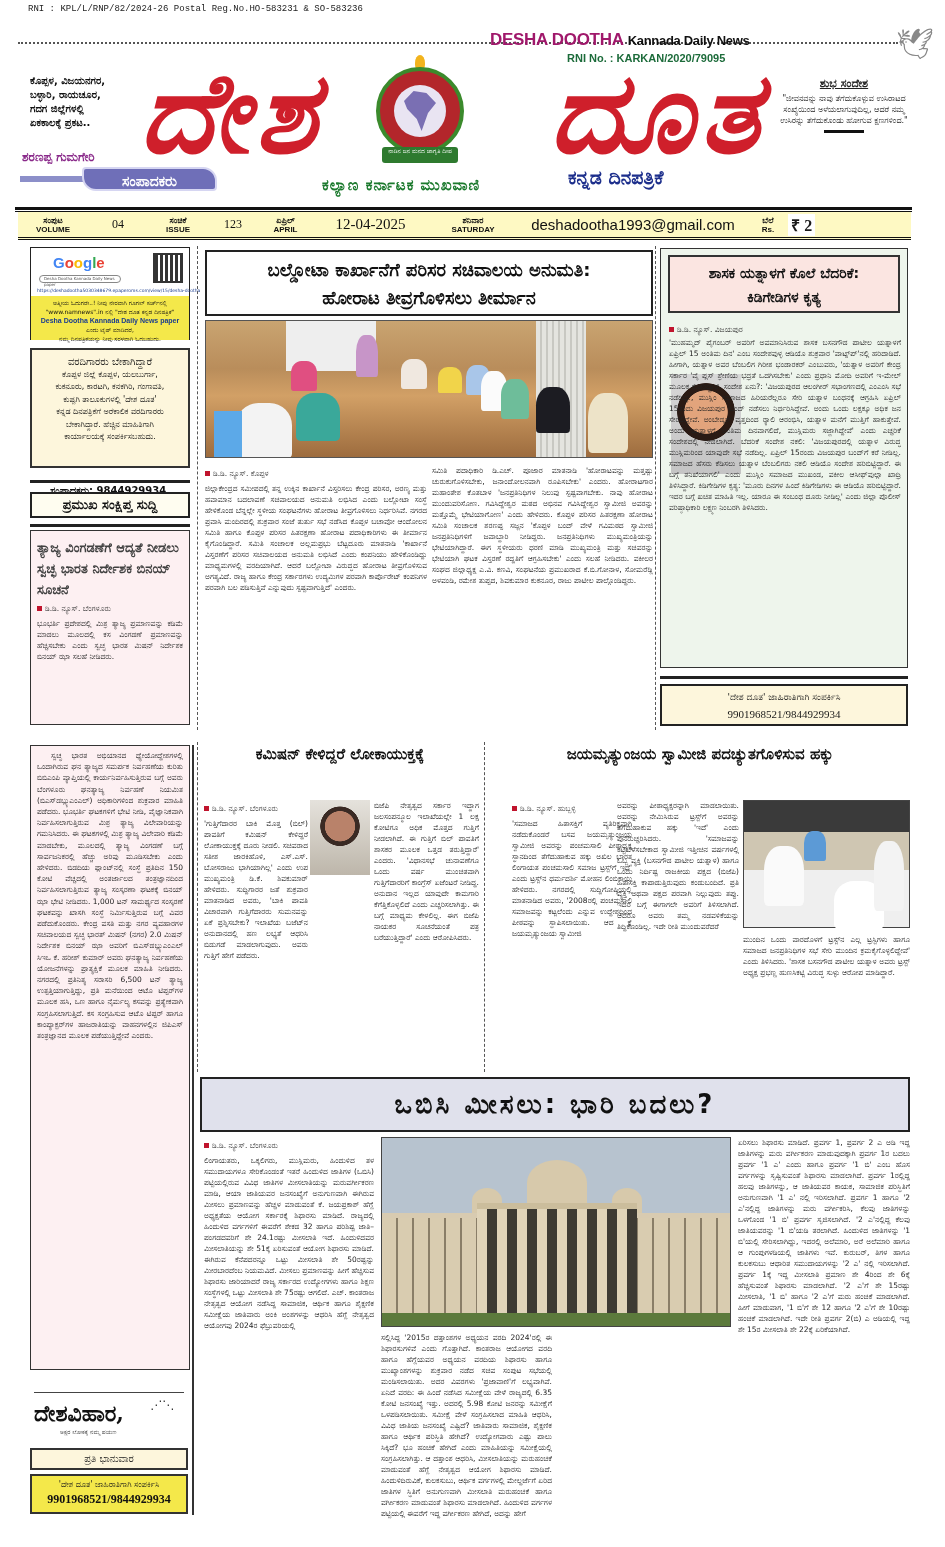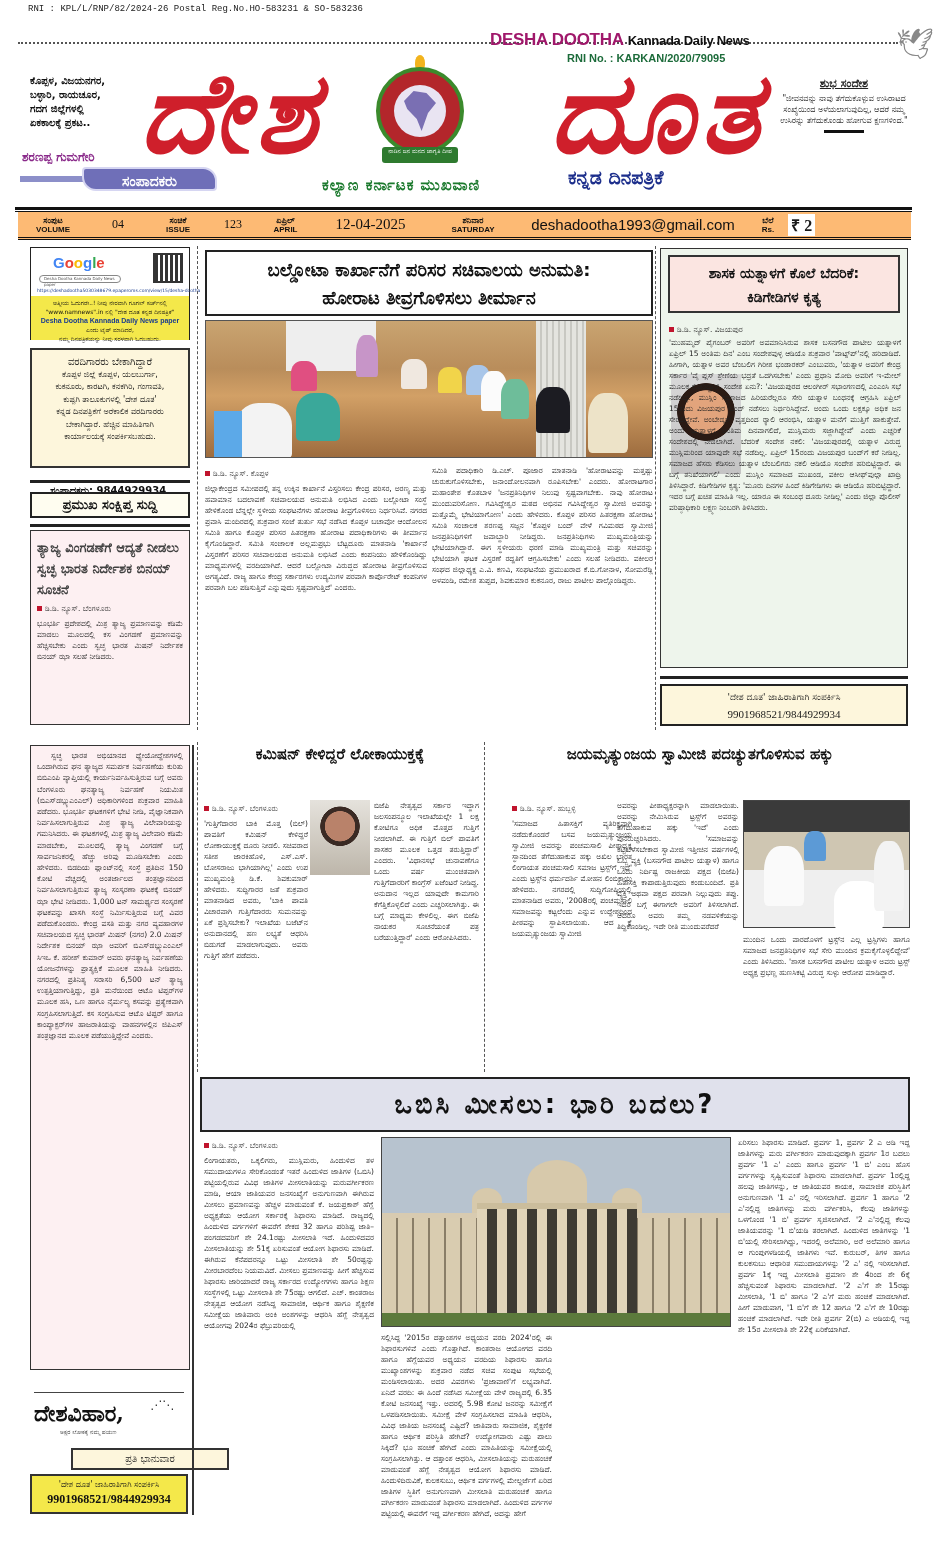--- a/index.html
+++ b/index.html
@@ -24,21 +24,21 @@
   .emblem .inner { position: absolute; left: 24px; top: 30px; width: 52px; height: 52px; border-radius: 50%; background: #e9e4f2; }
   .emblem .map { position: absolute; left: 34px; top: 36px; width: 32px; height: 40px; background: #7a6fb3; clip-path: polygon(30% 0,70% 5%,100% 30%,75% 55%,55% 100%,40% 70%,10% 45%,0 25%); }
   .emblem .flame { position: absolute; left: 45px; top: 0; width: 10px; height: 16px; background: #f2b31c; border-radius: 50% 50% 40% 40%; }
   .emblem .ribbon { position: absolute; left: 12px; top: 92px; width: 76px; height: 16px; background: #2e7a2f; color: #fff; font-size: 6px; text-align: center; line-height: 8px; border-radius: 3px; }
   .tagline { left: 322px; top: 176px; font-size: 15px; font-weight: bold; color: #1c7a2e; letter-spacing: 1px; }
   .kd { left: 568px; top: 166px; font-size: 19px; font-weight: bold; color: #1d2f8c; }
   .shubha { left: 780px; top: 78px; width: 128px; text-align: center; font-size: 8px; line-height: 11px; color: #222; }
   .shubha .t { font-size: 11px; font-weight: bold; text-decoration: underline; margin-bottom: 4px; display: block; }
   .shubha .end { display: block; margin: 4px auto 0; width: 40px; height: 3px; background: #111; position: relative; }
   .rule2 { left: 15px; top: 207px; width: 897px; height: 5px; border-top: 3px solid #111; border-bottom: 1px solid #111; }
-  .infobar { left: 18px; top: 212px; width: 893px; height: 28px; background: #fdba74; border-bottom: 3px double #111; display: flex; align-items: center; font-family: "Liberation Serif", serif; }
+  .infobar { left: 18px; top: 212px; width: 893px; height: 28px; background: #fef9c3; border-bottom: 3px double #111; display: flex; align-items: center; font-family: "Liberation Serif", serif; }
   .infobar .lbl { font-family: "Liberation Sans", sans-serif; font-size: 8px; font-weight: bold; text-align: center; line-height: 9px; color: #111; }
   .infobar .val { font-size: 12px; color: #111; }
   .infobar .big { font-size: 15px; }
   .infobar .email { font-family: "Liberation Sans", sans-serif; font-size: 15px; color: #111; }
   .infobar .price { font-size: 16px; font-weight: bold; background: #fff; padding: 0 3px; }
   .vdiv { border-left: 1px dashed #555; }
   .box { border: 1px solid #222; }
   .gbox { left: 30px; top: 247px; width: 160px; height: 93px; background: #fff; }
   .gbox .glogo { position: absolute; left: 22px; top: 6px; font-family: "Liberation Sans", sans-serif; font-size: 15px; font-weight: bold; }
   .gbox .qr { position: absolute; left: 122px; top: 5px; width: 30px; height: 30px; background: repeating-linear-gradient(90deg,#111 0 3px,#fff 3px 5px), #111; opacity: .85; border: 2px solid #111; }
@@ -72,21 +72,21 @@
   .meet-photo { left: 743px; top: 800px; width: 167px; height: 128px; background: linear-gradient(180deg,#3a3a3a 0 25%, #cfc6b2 25% 55%, #efefef 55% 100%); border: 1px solid #444; }
   .big-head { left: 200px; top: 1077px; width: 710px; height: 55px; border: 2px solid #222; background: #e0e1ec; text-align: center; font-size: 26px; font-weight: bold; line-height: 50px; color: #111; letter-spacing: 3px; }
   .vs-photo { left: 381px; top: 1137px; width: 350px; height: 190px; border: 1px solid #444; background: linear-gradient(180deg, #b7c3cf 0 40%, #d8cbb1 40% 92%, #5c7a3c 92% 100%); overflow: hidden; }
   .vs-photo .dome { position: absolute; left: 145px; top: 22px; width: 60px; height: 45px; border-radius: 50% 50% 0 0; background: #d7c9ab; }
   .vs-photo .dome2 { position: absolute; left: 90px; top: 50px; width: 30px; height: 25px; border-radius: 50% 50% 0 0; background: #d7c9ab; }
   .vs-photo .dome3 { position: absolute; left: 230px; top: 50px; width: 30px; height: 25px; border-radius: 50% 50% 0 0; background: #d7c9ab; }
   .vs-photo .body2 { position: absolute; left: 0; top: 80px; width: 350px; height: 95px; background: repeating-linear-gradient(90deg, #d9ccb0 0 14px, #8a7e68 14px 16px); }
   .vs-photo .center { position: absolute; left: 95px; top: 65px; width: 160px; height: 110px; background: repeating-linear-gradient(90deg, #e0d4b9 0 10px, #3d3a33 10px 20px); border-top: 6px solid #cbbd9c; }
   .deshavihara { left: 34px; top: 1400px; font-size: 22px; font-weight: bold; color: #111; font-family: "DejaVu Serif", serif; }
   .dv-sub { left: 60px; top: 1428px; font-size: 6px; color: #333; }
-  .weekly { left: 30px; top: 1448px; width: 158px; height: 22px; border: 2px solid #333; background: #fdf6dc; text-align: center; font-size: 10px; line-height: 18px; margin-left: 41px; }
+  .weekly { left: 30px; top: 1448px; width: 158px; height: 22px; border: 2px solid #333; background: #fdf6dc; text-align: center; font-size: 10px; line-height: 18px; }
   .ad-yellow { left: 30px; top: 1474px; width: 158px; height: 40px; background: #f4e84a; border: 2px solid #333; text-align: center; font-size: 8px; line-height: 14px; padding-top: 2px; }
   .ad-yellow .n { font-family: "Liberation Serif", serif; font-weight: bold; font-size: 12px; color: #111; }
 </style>
 </head>
 <body>
 
 <div class="abs topline">RNI : KPL/L/RNP/82/2024-26   Postal Reg.No.HO-583231 &amp; SO-583236</div>
 <div class="abs dots"></div>
 <div class="abs brand-en"><span style="color:#a0186b;font-size:17px;margin:0">DESHA DOOTHA</span><span>Kannada Daily News</span></div>
 <div class="abs rni2">RNI No. : KARKAN/2020/79095</div>

